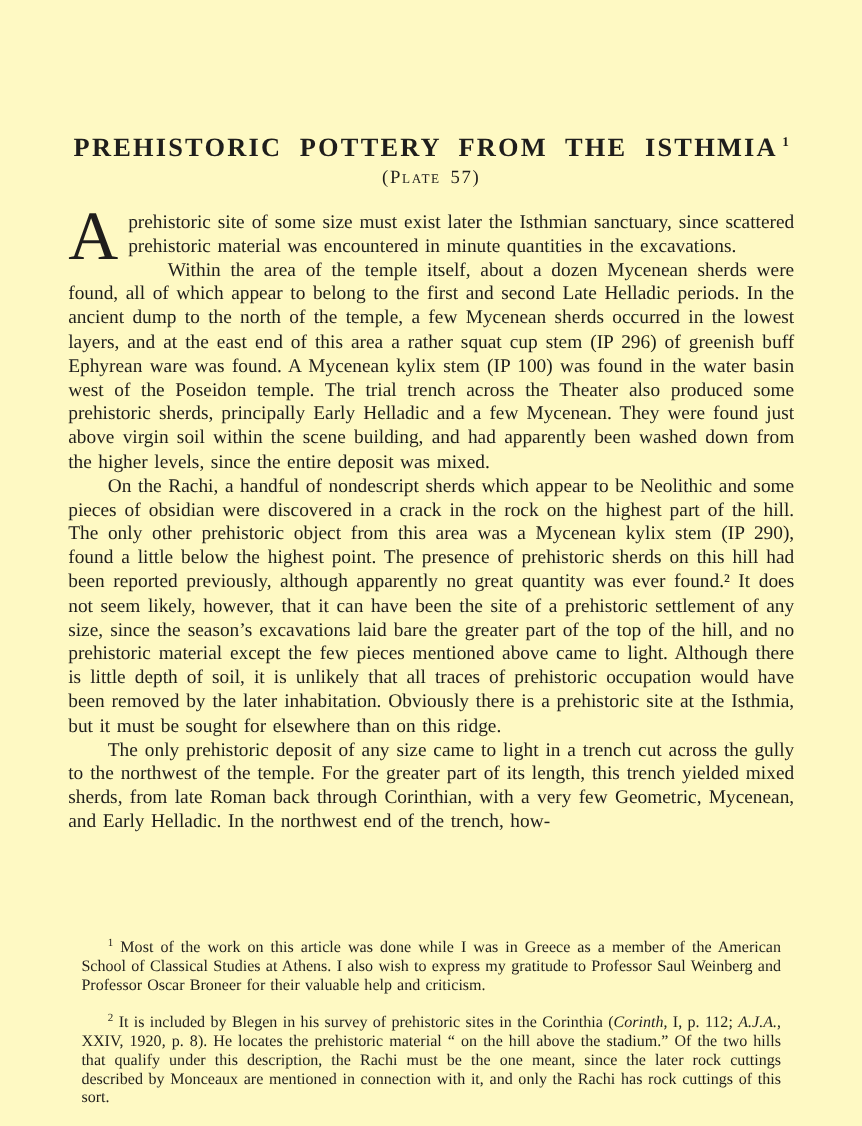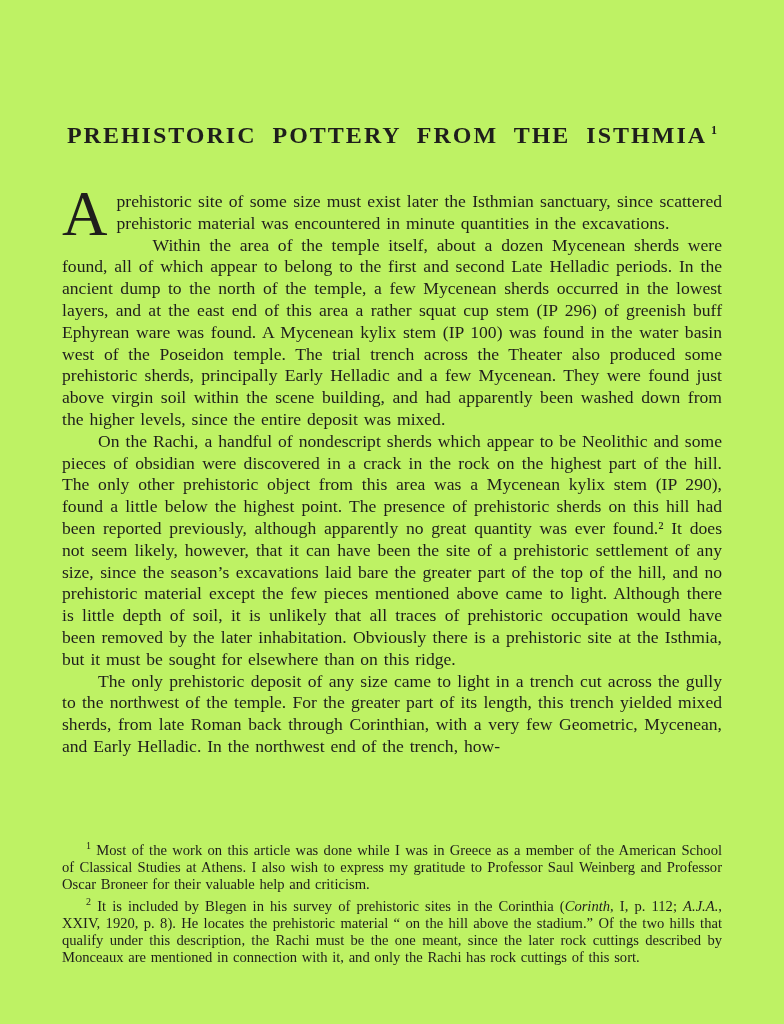--- a/index.html
+++ b/index.html
@@ -4,21 +4,21 @@
 <style>
   html, body {
     margin: 0;
     padding: 0;
     background: #e8e8e8;
   }
   .page {
     position: relative;
     width: 784px;
     height: 1024px;
-    background: #bef264;
+    background: #fef9c3;
     color: #1f1e1c;
     font-family: "Liberation Serif", "DejaVu Serif", serif;
     overflow: hidden;
     box-sizing: border-box;
   }
   .article-title {
     position: absolute;
     top: 106px;
     left: 0;
     width: 784px;
@@ -73,37 +73,38 @@
     position: absolute;
     top: 837px;
     left: 62px;
     width: 660px;
     font-size: 14.6px;
     line-height: 17px;
     text-align: justify;
     word-spacing: 1px;
   }
   .footnotes p {
-    margin: 0;
+    margin: 12px;
     text-indent: 24px;
   }
   .footnotes sup, .body-sup {
     font-size: 10px;
   }
   .fn-italic {
     font-style: italic;
   }
 </style>
 </head>
 <body>
 
 <div class="page">
 
   <h1 class="article-title"><span>PREHISTORIC POTTERY FROM THE ISTHMIA</span><sup>1</sup></h1>
 
+  <div class="plate-caption">(Plate 57)</div>
 
   <div class="body-text">
     <p class="first-para"><span class="dropcap">A</span><span>prehistoric site of some size must exist later the Isthmian sanctuary, since scattered prehistoric material was encountered in minute quantities in the excavations.</span></p>
     <p><span>Within the area of the temple itself, about a dozen Mycenean sherds were found, all of which appear to belong to the first and second Late Helladic periods.  In the ancient dump to the north of the temple, a few Mycenean sherds occurred in the lowest layers, and at the east end of this area a rather squat cup stem (IP 296) of greenish buff Ephyrean ware was found.  A Mycenean kylix stem (IP 100) was found in the water basin west of the Poseidon temple.  The trial trench across the Theater also produced some prehistoric sherds, principally Early Helladic and a few Mycenean.  They were found just above virgin soil within the scene building, and had apparently been washed down from the higher levels, since the entire deposit was mixed.</span></p>
     <p><span>On the Rachi, a handful of nondescript sherds which appear to be Neolithic and some pieces of obsidian were discovered in a crack in the rock on the highest part of the hill.  The only other prehistoric object from this area was a Mycenean kylix stem (IP 290), found a little below the highest point.  The presence of prehistoric sherds on this hill had been reported previously, although apparently no great quantity was ever found.²  It does not seem likely, however, that it can have been the site of a prehistoric settlement of any size, since the season’s excavations laid bare the greater part of the top of the hill, and no prehistoric material except the few pieces mentioned above came to light.  Although there is little depth of soil, it is unlikely that all traces of prehistoric occupation would have been removed by the later inhabitation.  Obviously there is a prehistoric site at the Isthmia, but it must be sought for elsewhere than on this ridge.</span></p>
     <p><span>The only prehistoric deposit of any size came to light in a trench cut across the gully to the northwest of the temple.  For the greater part of its length, this trench yielded mixed sherds, from late Roman back through Corinthian, with a very few Geometric, Mycenean, and Early Helladic.  In the northwest end of the trench, how-</span></p>
   </div>
 
   <div class="footnotes">
     <p><sup>1</sup> <span>Most of the work on this article was done while I was in Greece as a member of the American School of Classical Studies at Athens.  I also wish to express my gratitude to Professor Saul Weinberg and Professor Oscar Broneer for their valuable help and criticism.</span></p>

